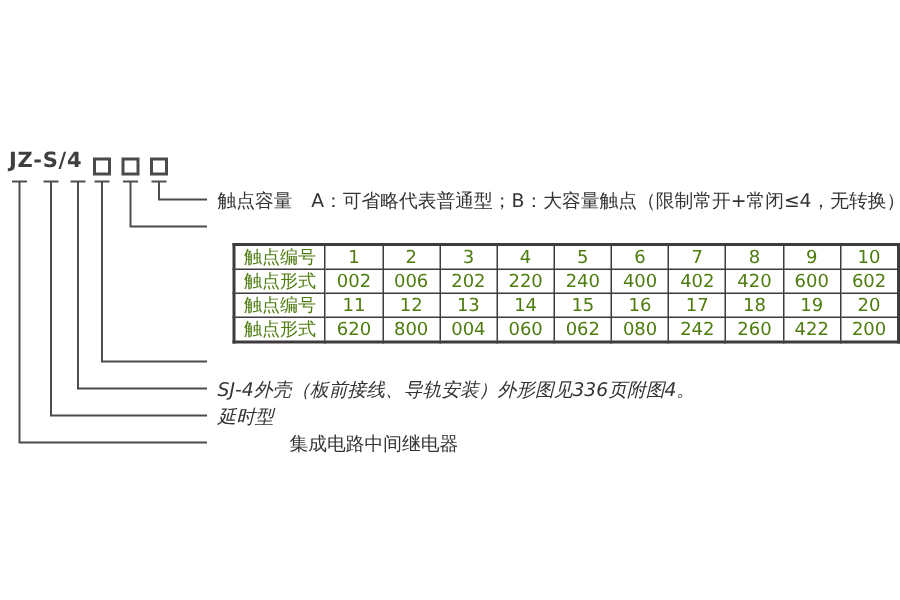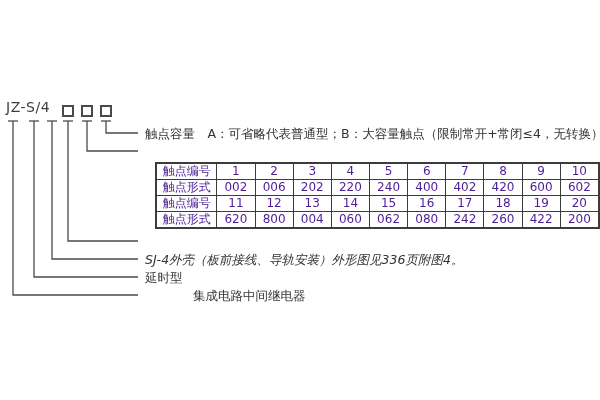--- a/index.html
+++ b/index.html
@@ -7,52 +7,52 @@
     width:600px;height:400px;
     background:#ffffff;
     font-family:"DejaVu Sans","Liberation Sans",sans-serif;
     overflow:hidden;position:relative;
     color:#333333;
   }
   .canvas{position:absolute;left:0;top:0;width:600px;height:400px;}
   svg.leaders{position:absolute;left:0;top:0;width:600px;height:400px;}
   .designation{
     position:absolute;left:6px;top:99px;
-    font-size:14px;font-weight:400;letter-spacing:0.5px;
+    font-size:14px;font-weight:700;letter-spacing:0.5px;
     color:#3f3f3f;white-space:nowrap;
   }
   .ph-box{
     position:absolute;top:105px;width:12px;height:12px;
     border:2px solid #4a4a4a;box-sizing:border-box;background:#ffffff;
   }
   .ph-box.b1{left:62px;}
   .ph-box.b2{left:81px;}
   .ph-box.b3{left:100px;}
   .callout{
     position:absolute;left:145px;
     font-size:12.5px;line-height:15px;color:#333333;
     white-space:nowrap;
   }
   .c1{top:126px;}
   .c2{top:144px;}
   .c3{top:234px;}
   .c4{top:252px;font-style:italic;}
-  .c5{top:270px;}
+  .c5{top:270px;font-style:italic;}
   .c6{top:288px;margin-left:48px;}
   table.spec{
     position:absolute;left:155px;top:162px;
     border-collapse:collapse;
     border:2px solid #3c3c3c;
     table-layout:fixed;
   }
   table.spec td{
     border:1px solid #3c3c3c;
     height:15px;padding:0 1px;
     font-size:12px;line-height:15px;
-    text-align:center;color:#4c1d95;
+    text-align:center;color:#4d7c0f;
     overflow:hidden;white-space:nowrap;margin-left:32px;
   }
   table.spec td.lbl{width:58px;}
   table.spec td.val{width:36px;}
 </style>
 </head>
 <body>
 
 <div class="canvas">
 

